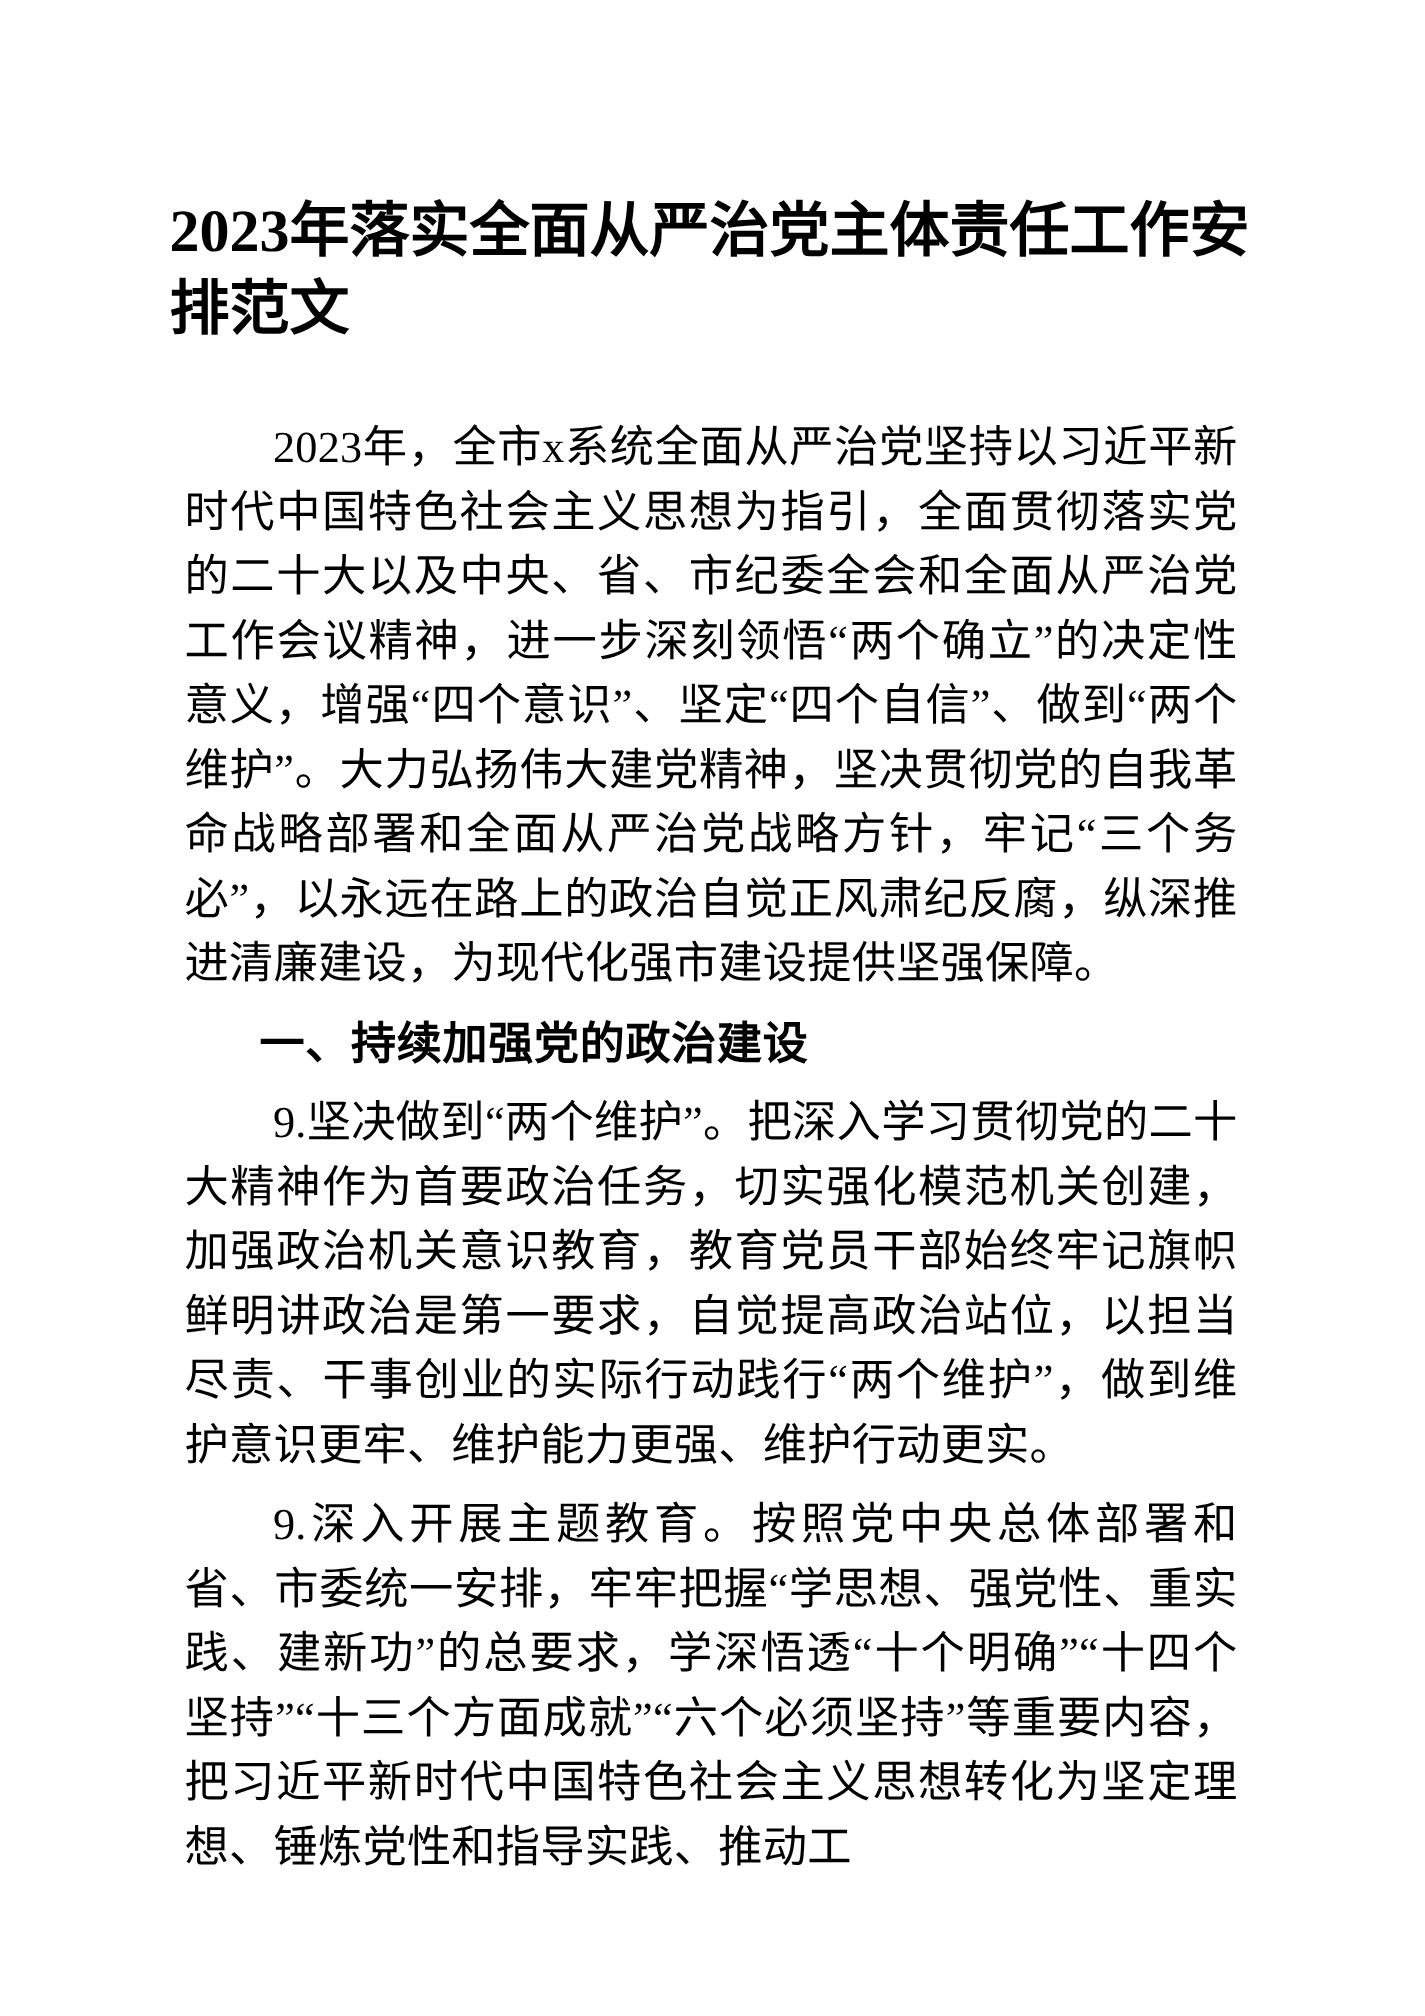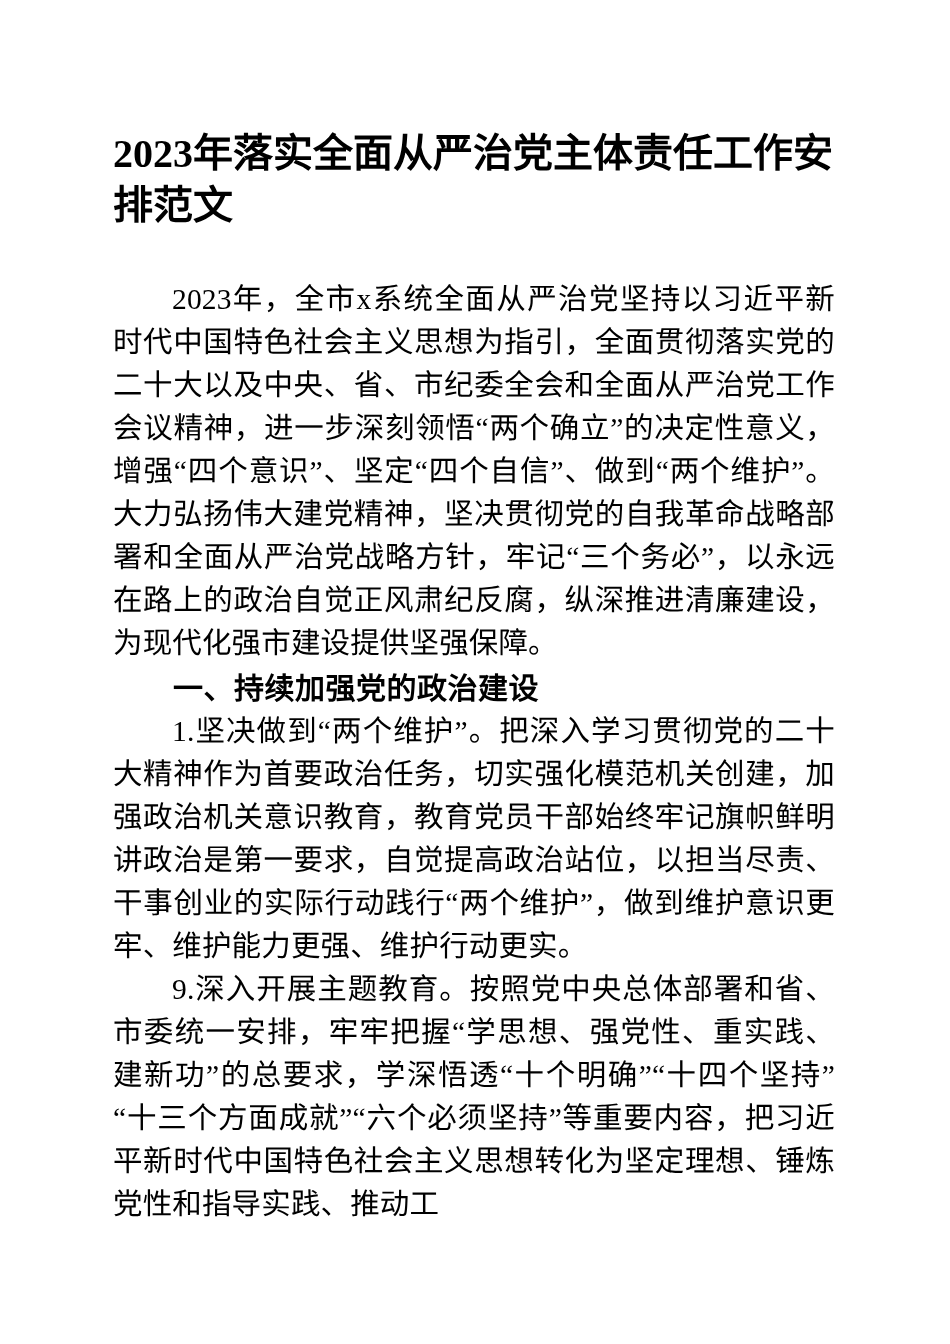--- a/index.html
+++ b/index.html
@@ -50,21 +50,21 @@
     font-size: 30px;
     line-height: 43px;
     color: #000000;
     text-indent: 60px;
     letter-spacing: 0.5px;
     word-break: break-all;
   }
 
   
   .body-para {
-    margin: 0;
+    margin: 10px;
     padding: 0;
     font-family: "Liberation Serif", "DejaVu Serif", serif;
     font-size: 29.5px;
     line-height: 43px;
     color: #000000;
     text-indent: 59px;
     text-align: justify;
     text-justify: inter-ideograph;
     word-break: break-all;
     letter-spacing: 0.15px;
@@ -84,18 +84,18 @@
 
 <div class="page">
   <div class="doc-body">
 
     <h1 class="doc-title">2023年落实全面从严治党主体责任工作安排范文</h1>
 
     <p class="body-para first-para">2023年，全市x系统全面从严治党坚持以习近平新时代中国特色社会主义思想为指引，全面贯彻落实党的二十大以及中央、省、市纪委全会和全面从严治党工作会议精神，进一步深刻领悟“两个确立”的决定性意义，增强“四个意识”、坚定“四个自信”、做到“两个维护”。大力弘扬伟大建党精神，坚决贯彻党的自我革命战略部署和全面从严治党战略方针，牢记“三个务必”，以永远在路上的政治自觉正风肃纪反腐，纵深推进清廉建设，为现代化强市建设提供坚强保障。</p>
 
     <h2 class="section-heading heading-gap">一、持续加强党的政治建设</h2>
 
-    <p class="body-para">1.坚决做到“两个维护”。把深入学习贯彻党的二十大精神作为首要政治任务，切实强化模范机关创建，加强政治机关意识教育，教育党员干部始终牢记旗帜鲜明讲政治是第一要求，自觉提高政治站位，以担当尽责、干事创业的实际行动践行“两个维护”，做到维护意识更牢、维护能力更强、维护行动更实。</p>
+    <p class="body-para">9.坚决做到“两个维护”。把深入学习贯彻党的二十大精神作为首要政治任务，切实强化模范机关创建，加强政治机关意识教育，教育党员干部始终牢记旗帜鲜明讲政治是第一要求，自觉提高政治站位，以担当尽责、干事创业的实际行动践行“两个维护”，做到维护意识更牢、维护能力更强、维护行动更实。</p>
 
     <p class="body-para">9.深入开展主题教育。按照党中央总体部署和省、市委统一安排，牢牢把握“学思想、强党性、重实践、建新功”的总要求，学深悟透“十个明确”“十四个坚持”“十三个方面成就”“六个必须坚持”等重要内容，把习近平新时代中国特色社会主义思想转化为坚定理想、锤炼党性和指导实践、推动工</p>
 
   </div>
 </div>
 
 </body></html>

